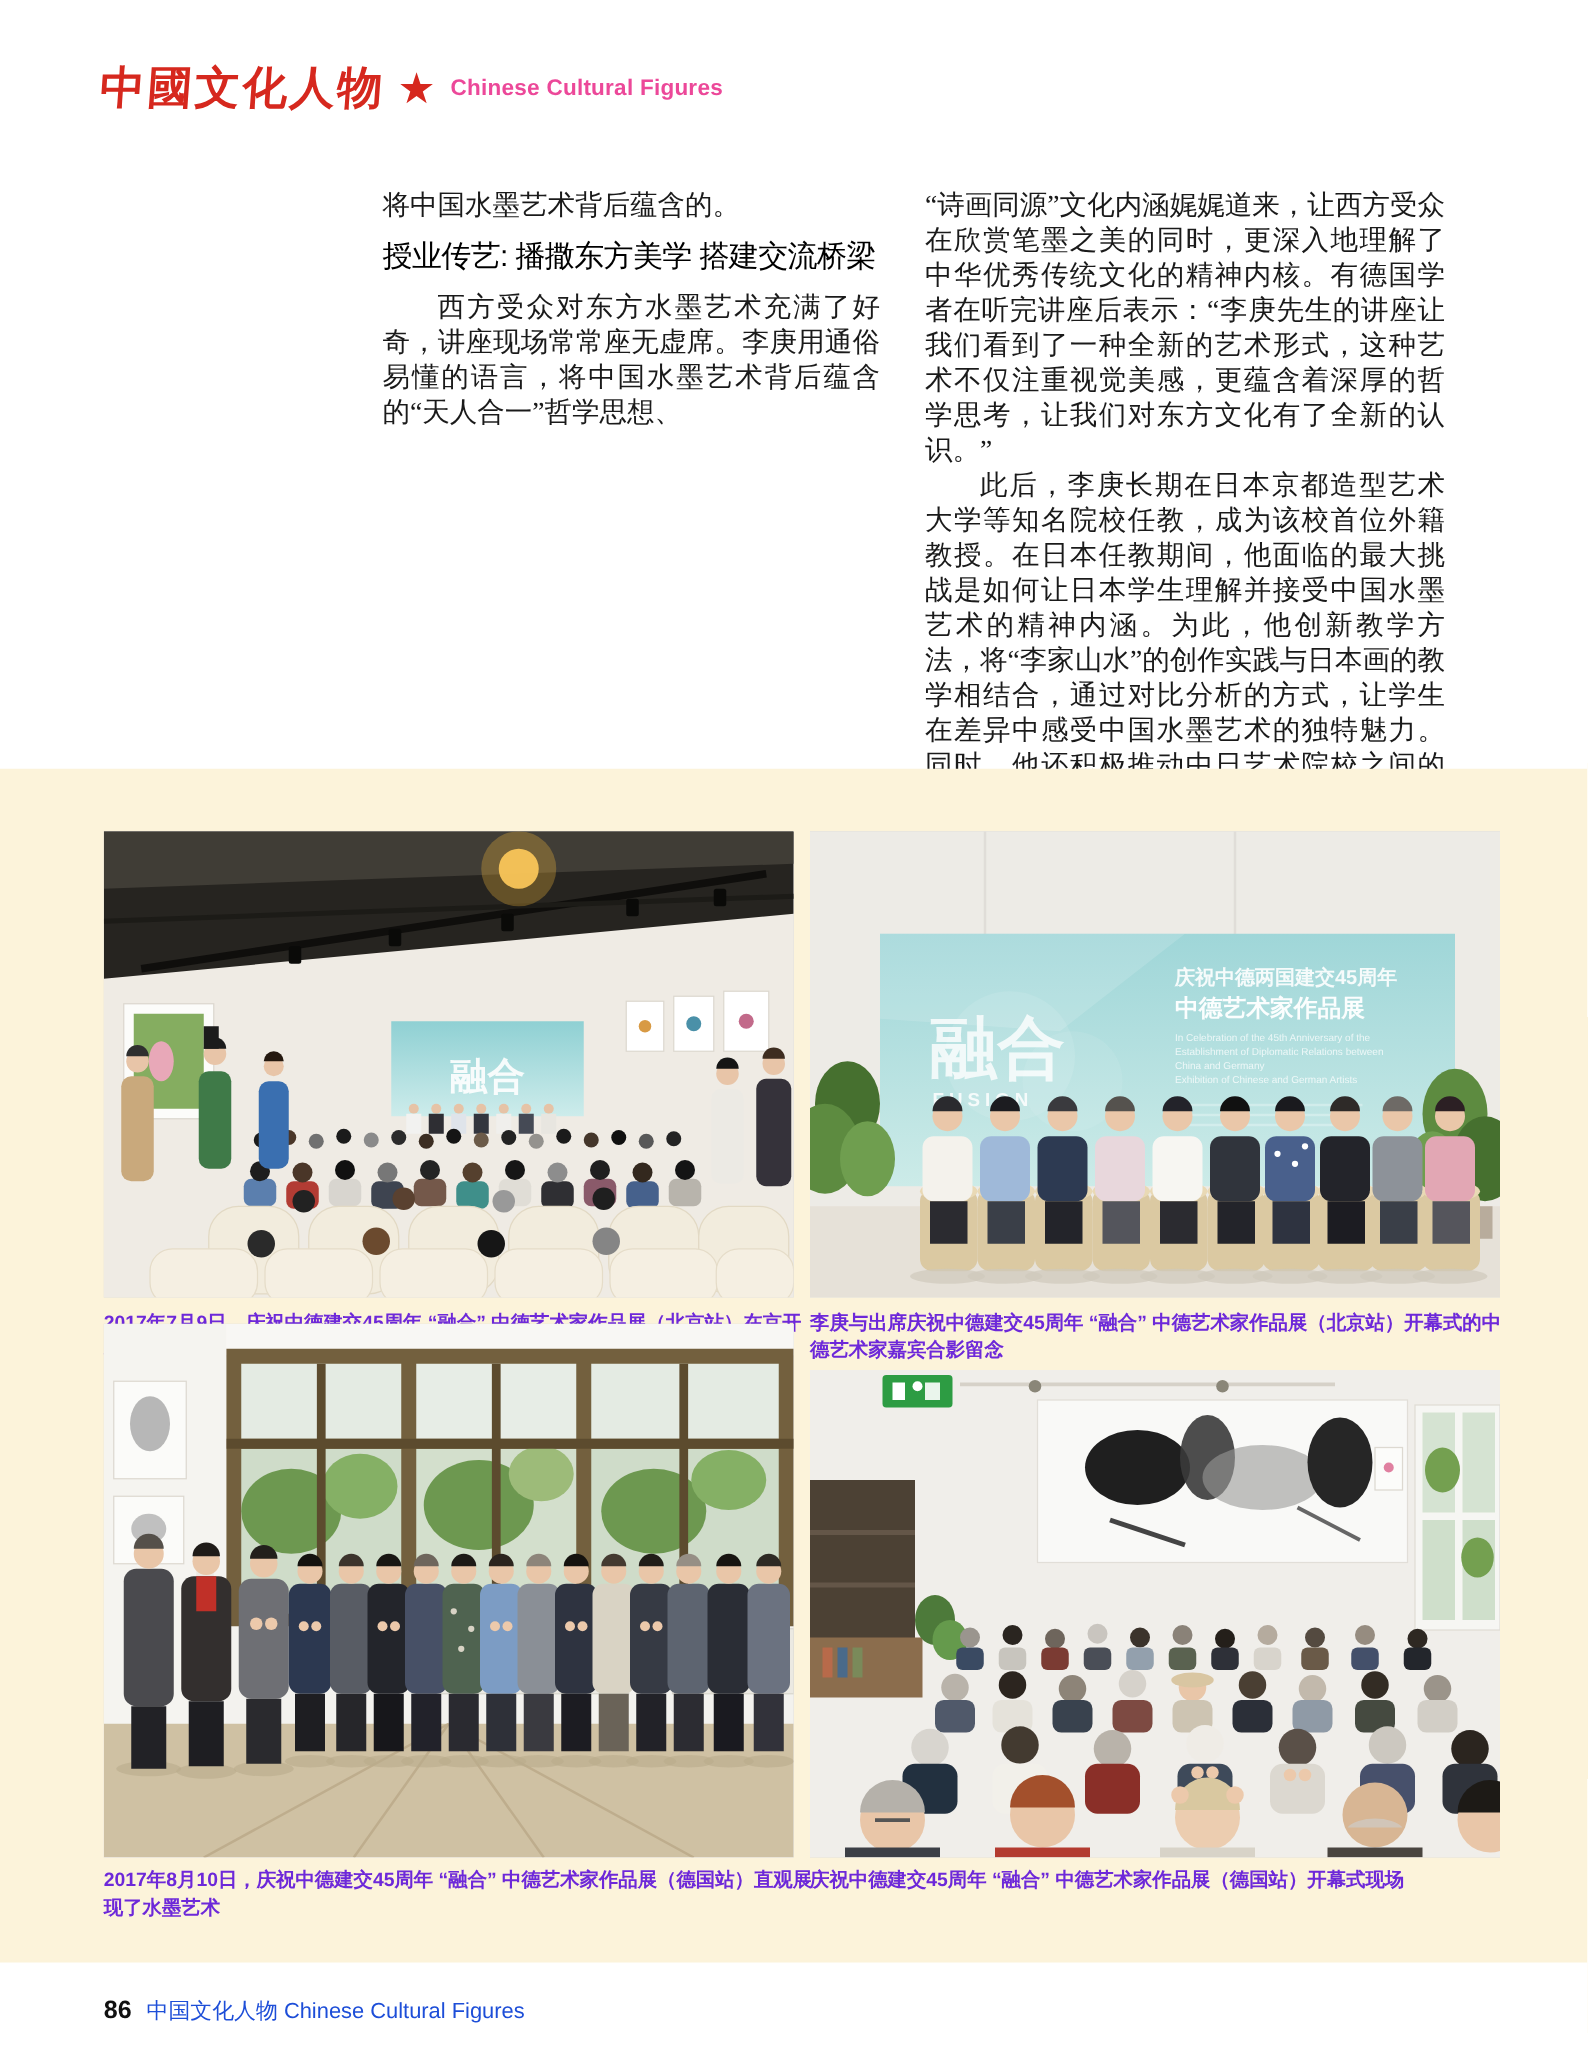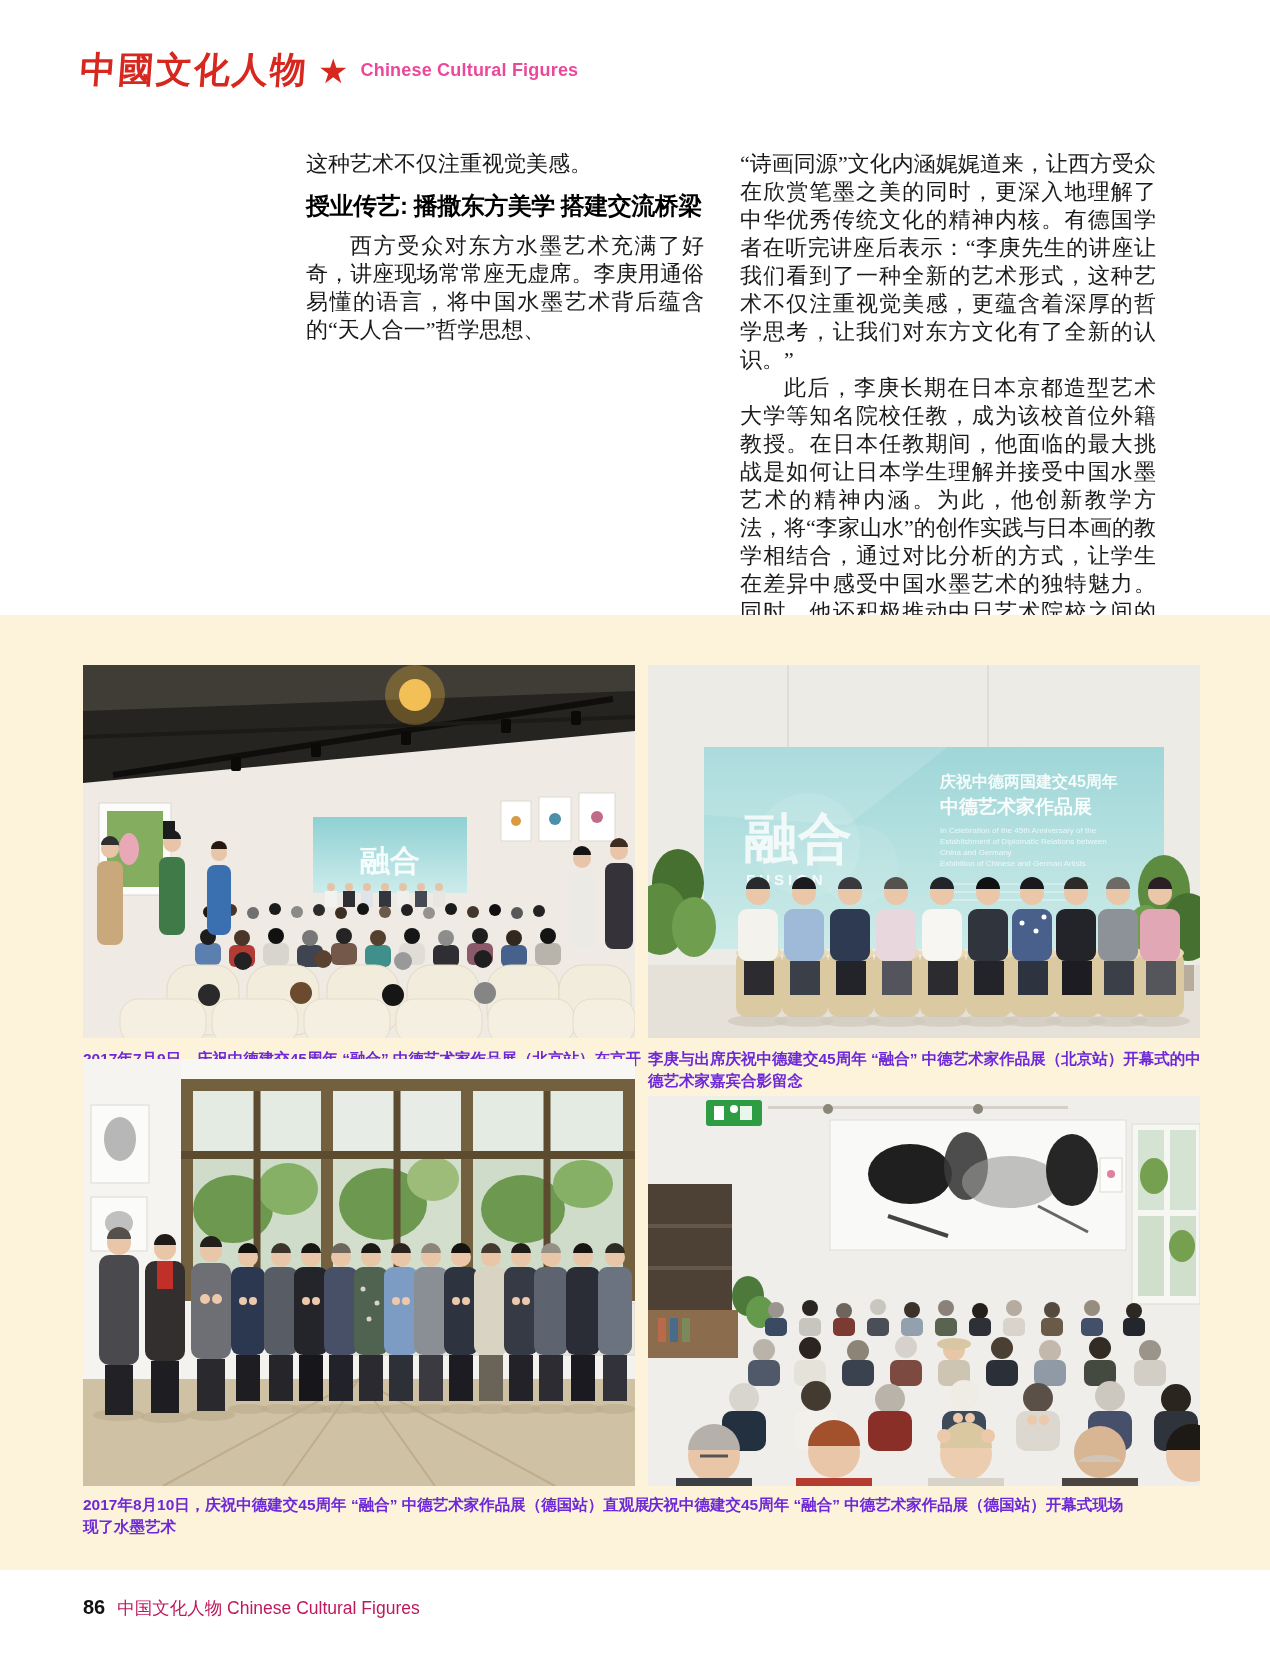--- a/index.html
+++ b/index.html
@@ -11,55 +11,55 @@
             font-size:36px;color:#d6281e;letter-spacing:2px;transform:skewX(-4deg);}
   .brand-star{color:#d6281e;font-size:34px;margin:0 12px 0 10px;}
   .brand-en{font-size:18px;font-weight:bold;color:#ec4899;letter-spacing:.2px;}
   
   .col{position:absolute;top:150px;font-family:"Liberation Serif","DejaVu Serif",serif;
        font-size:22px;line-height:28px;text-align:justify;color:#1a1a1a;}
   .col p{margin:0;}
   .col-left{left:306px;width:398px;}
   .col-right{left:740px;width:416px;}
   .indent{text-indent:2em;}
-  .heading{font-family:"Liberation Sans","DejaVu Sans",sans-serif;font-weight:bold;
+  .heading{font-family:"Liberation Sans","DejaVu Sans",sans-serif;font-weight:normal;
            font-size:24px;letter-spacing:-0.5px;white-space:nowrap;color:#000;
            margin:14px 0 12px 0;}
   
   .cream{position:absolute;left:0;top:615px;width:1270px;height:955px;background:#fcf3da;}
   .photo{position:absolute;overflow:hidden;background:#ddd;}
   .photo svg{display:block;width:100%;height:100%;}
   #photo1{left:83px;top:665px;width:552px;height:373px;}
   #photo2{left:648px;top:665px;width:552px;height:373px;}
   #photo3{left:83px;top:1059px;width:552px;height:427px;}
   #photo4{left:648px;top:1096px;width:552px;height:390px;}
   .caption{position:absolute;font-size:15.5px;font-weight:bold;color:#6d28d9;
            line-height:22px;}
   #cap1{left:83px;top:1048px;width:572px;}
   #cap2{left:648px;top:1048px;width:562px;}
   #cap3{left:83px;top:1494px;width:582px;}
   #cap4{left:648px;top:1494px;width:562px;}
   
   .footer{position:absolute;left:83px;top:1596px;display:flex;align-items:baseline;text-align:right;}
   .pgnum{font-weight:bold;font-size:20px;margin-right:12px;color:#111;}
-  .pgtitle{font-size:17.5px;color:#be185d;}
+  .pgtitle{font-size:17.5px;color:#1d4ed8;}
 </style>
 </head>
 <body>
 
 <div class="page">
 
   <div class="brand">
     <span class="brand-cn">中國文化人物</span>
     <span class="brand-star">★</span>
     <span class="brand-en">Chinese Cultural Figures</span>
   </div>
 
   <div class="col col-left">
-    <p>这种艺术不仅注重视觉美感。</p>
+    <p>将中国水墨艺术背后蕴含的。</p>
     <h2 class="heading">授业传艺: 播撒东方美学 搭建交流桥梁</h2>
     <p class="indent">西方受众对东方水墨艺术充满了好奇，讲座现场常常座无虚席。李庚用通俗易懂的语言，将中国水墨艺术背后蕴含的“天人合一”哲学思想、</p>
   </div>
   <div class="col col-right">
     <p>“诗画同源”文化内涵娓娓道来，让西方受众在欣赏笔墨之美的同时，更深入地理解了中华优秀传统文化的精神内核。有德国学者在听完讲座后表示：“李庚先生的讲座让我们看到了一种全新的艺术形式，这种艺术不仅注重视觉美感，更蕴含着深厚的哲学思考，让我们对东方文化有了全新的认识。”</p>
     <p class="indent">此后，李庚长期在日本京都造型艺术大学等知名院校任教，成为该校首位外籍教授。在日本任教期间，他面临的最大挑战是如何让日本学生理解并接受中国水墨艺术的精神内涵。为此，他创新教学方法，将“李家山水”的创作实践与日本画的教学相结合，通过对比分析的方式，让学生在差异中感受中国水墨艺术的独特魅力。同时，他还积极推动中日艺术院校之间的交流合作，组织学生开展跨国艺术采风、联合创作等活动，让</p>
   </div>
 
   <div class="cream"></div>
 

